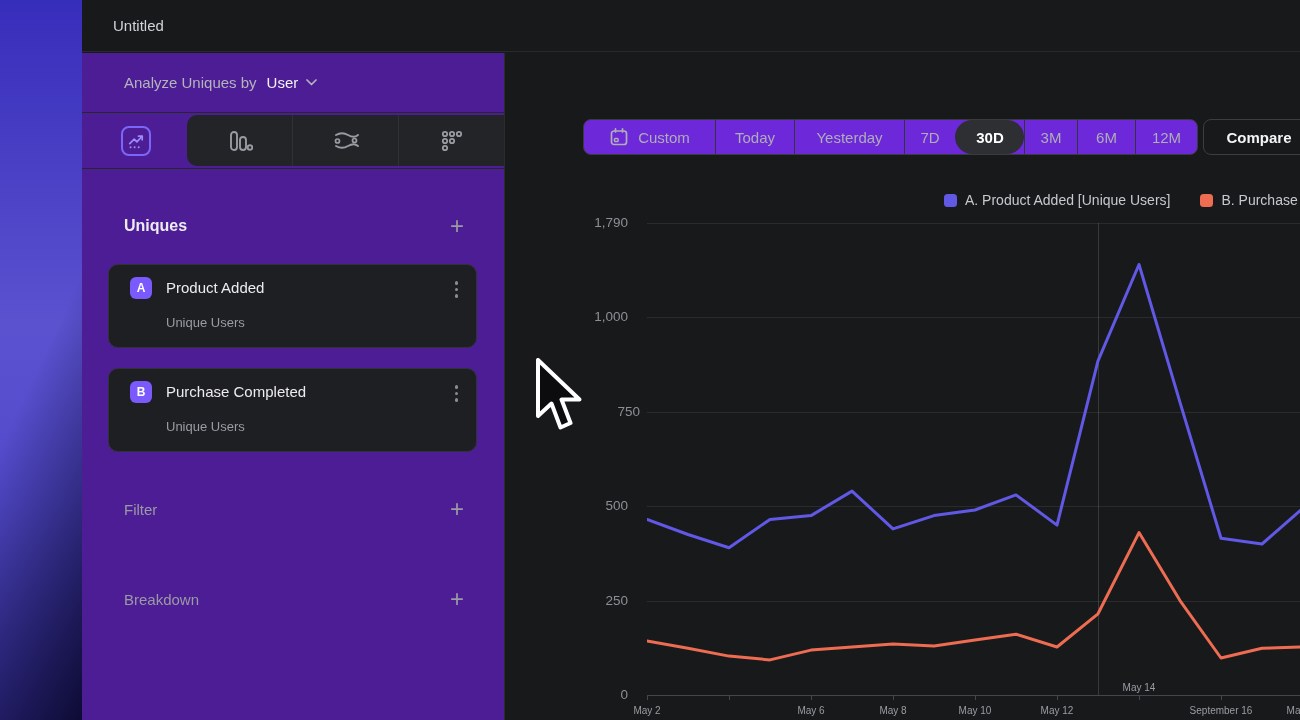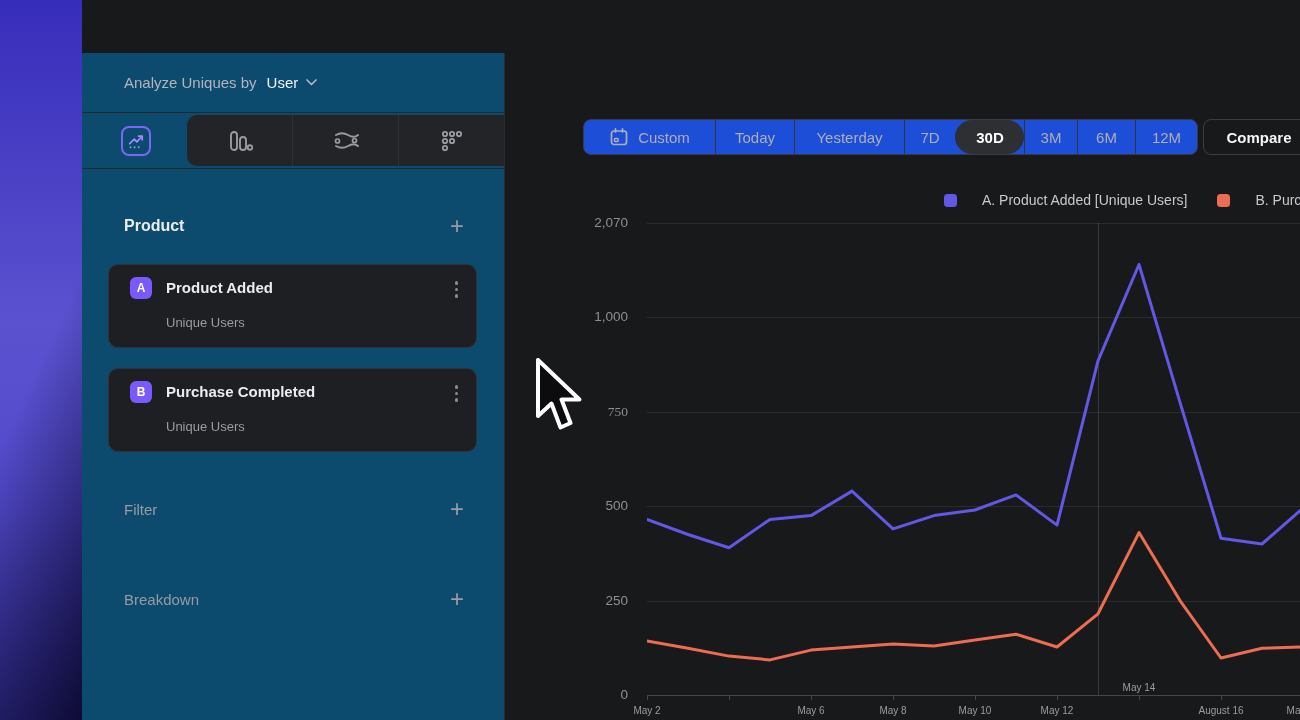--- a/index.html
+++ b/index.html
@@ -7,21 +7,21 @@
        font-family:"Liberation Sans",sans-serif;-webkit-font-smoothing:antialiased;}
   
   .gradient-strip{position:absolute;left:0;top:0;width:82px;height:720px;
     background:linear-gradient(115deg, rgba(0,0,0,0) 50%, rgba(8,6,40,.9) 100%),
                linear-gradient(180deg,#372dbb 0%,#5a52cf 45%,#5149ca 70%,#3e37a8 100%);}
   
   .topbar{position:absolute;left:82px;top:0;width:1218px;height:52px;
     border-bottom:1px solid #292a2e;display:flex;align-items:center;padding-left:31px;box-sizing:border-box;}
   .topbar .title{font-size:15px;font-weight:500;color:#d2d2d7;}
   
-  .sidebar{position:absolute;left:82px;top:53px;width:422px;bottom:0;background:#0c4a6e;
+  .sidebar{position:absolute;left:82px;top:53px;width:422px;bottom:0;background:#4c1d95;
     border-right:1px solid #2b2c30;}
   .analyze-row{height:60px;border-bottom:1px solid #26272b;display:flex;align-items:center;
     padding-left:42px;box-sizing:border-box;}
   .analyze-row .lbl{font-size:15px;color:#b4b4bb;}
   .analyze-row .val{font-size:15px;color:#f2f2f5;font-weight:400;margin-left:10px;}
   .analyze-row .chev{margin-left:8px;display:flex;}
   .tabs-row{position:relative;height:55px;border-bottom:1px solid #26272b;}
   .tab-selected{position:absolute;left:39px;top:13px;width:30px;height:30px;border:2px solid #7b66fb;
     border-radius:8px;box-sizing:border-box;display:flex;align-items:center;justify-content:center;cursor:pointer;}
   .tab-strip{position:absolute;left:105px;top:2px;right:0;height:51px;background:#232427;
@@ -29,57 +29,60 @@
   .tab-cell{flex:1;display:flex;align-items:center;justify-content:center;cursor:pointer;}
   .tab-cell + .tab-cell{border-left:1px solid #303136;}
   .section-header{position:absolute;left:42px;right:40px;display:flex;align-items:center;justify-content:space-between;}
   .section-header .t{font-size:16px;font-weight:600;color:#ececf0;}
   .section-header .t.dim{color:#9b9ba3;font-weight:500;font-size:15px;}
   .plus{font-size:24px;font-weight:200;color:#9b9ba3;line-height:20px;cursor:pointer;}
   .metric-card{position:absolute;left:26px;width:369px;height:84px;background:#1e1f23;
     border:1px solid #313238;border-radius:10px;box-sizing:border-box;}
   .chip{position:absolute;left:21px;top:12px;width:22px;height:22px;border-radius:6px;background:#7a5afc;
     color:#fff;font-size:12px;font-weight:700;display:flex;align-items:center;justify-content:center;}
-  .card-title{position:absolute;left:57px;top:14px;font-size:15px;font-weight:700;color:#ececf0;}
+  .card-title{position:absolute;left:57px;top:14px;font-size:15px;font-weight:400;color:#ececf0;}
   .card-sub{position:absolute;left:57px;top:50px;font-size:13px;color:#9b9ba3;}
   .kebab{position:absolute;right:18px;top:16px;display:flex;flex-direction:column;gap:3px;cursor:pointer;}
   .kebab i{width:3.5px;height:3.5px;border-radius:50%;background:#8b8b93;}
   
   .main{position:absolute;left:505px;top:53px;right:0;bottom:0;}
-  .range-control{position:absolute;left:78px;top:66px;height:36px;display:flex;background:#1d4ed8;
+  .range-control{position:absolute;left:78px;top:66px;height:36px;display:flex;background:#6d28d9;
     border:1px solid #3a3b40;border-radius:8px;box-sizing:border-box;align-items:stretch;}
   .seg{display:flex;align-items:center;justify-content:center;font-size:15px;color:#aeaeb5;cursor:pointer;}
   .seg + .seg{border-left:1px solid #333439;}
   .seg.selected{background:#2e2f33;color:#fff;font-weight:700;border-radius:17px;border-left-color:transparent;}
   .seg .cal{margin-right:9px;display:flex;}
   .w0{width:131px}.w1{width:78px}.w2{width:109px}.w3{width:50px}.w4{width:68px}.w5{width:52px}.w6{width:57px}.w7{width:61px}
   .compare-btn{position:absolute;left:698px;top:66px;width:112px;height:36px;border:1px solid #3c3d42;
     border-radius:8px;box-sizing:border-box;display:flex;align-items:center;justify-content:center;
     font-size:15px;font-weight:700;color:#f5f5f7;cursor:pointer;}
   .legend{position:absolute;left:439px;top:139px;display:flex;gap:30px;white-space:nowrap;}
-  .legend-item{display:flex;align-items:center;gap:25px;}
+  .legend-item{display:flex;align-items:center;gap:8px;}
   .swatch{width:13px;height:13px;border-radius:3.5px;}
   .legend-item .lt{font-size:14px;color:#c8c8ce;}
   .gridline{position:absolute;height:1px;background:rgba(255,255,255,0.08);}
   .vline{position:absolute;width:1px;background:rgba(255,255,255,0.14);}
   .ytick{position:absolute;width:60px;text-align:right;font-size:13.5px;color:#8e8f95;}
   .xaxis{position:absolute;height:1px;background:#45464b;}
   .xtickmark{position:absolute;width:1px;height:4px;background:#45464b;}
   .xtick{position:absolute;transform:translateX(-50%);font-size:10px;color:#9b9ca2;white-space:nowrap;}
   .chart-svg{position:absolute;}
   .cursor{position:absolute;left:535px;top:358px;pointer-events:none;}
   svg.icon{display:block;}
 </style>
 </head>
 <body>
 
 <div id="app">
 
   <div class="gradient-strip"></div>
 
+  <div class="topbar">
+    <span class="title">Untitled</span>
+  </div>
 
   <div class="sidebar">
 
     <div class="analyze-row">
       <span class="lbl">Analyze Uniques by</span>
       <span class="val">User</span>
       <span class="chev">
         <svg class="icon" width="11" height="7" viewBox="0 0 11 7">
             <polyline points="1,1 5.5,5.5 10,1" fill="none" stroke="#b4b4bb" stroke-width="1.7" stroke-linecap="round" stroke-linejoin="round"></polyline>
           </svg>
@@ -119,21 +122,21 @@
             <circle cx="20" cy="6" r="2.2" fill="none" stroke="#9a9aa2" stroke-width="1.8"></circle>
             <circle cx="6" cy="13" r="2.2" fill="none" stroke="#9a9aa2" stroke-width="1.8"></circle>
             <circle cx="13" cy="13" r="2.2" fill="none" stroke="#9a9aa2" stroke-width="1.8"></circle>
             <circle cx="6" cy="20" r="2.2" fill="none" stroke="#9a9aa2" stroke-width="1.8"></circle>
           </svg>
         </div>
       </div>
     </div>
 
     <div class="section-header" style="top:163px;">
-      <span class="t">Product</span>
+      <span class="t">Uniques</span>
       <span class="plus">+</span>
     </div>
 
     <div class="metric-card" style="top:211px;">
       <span class="chip">A</span>
       <span class="card-title">Product Added</span>
       <span class="card-sub">Unique Users</span>
       <span class="kebab">
           <i></i>
           <i></i>
@@ -214,43 +217,43 @@
       </div>
     </div>
 
     <div id="plot" style="position:absolute;left:0;top:0;right:0;bottom:0;">
         <div class="ytick" style="left: 63px; top: 634px;">0</div>
         <div class="gridline" style="left: 142px; top: 547.6px; width: 662px;"></div>
         <div class="ytick" style="left: 63px; top: 539.6px;">250</div>
         <div class="gridline" style="left: 142px; top: 453.2px; width: 662px;"></div>
         <div class="ytick" style="left: 63px; top: 445.2px;">500</div>
         <div class="gridline" style="left: 142px; top: 358.8px; width: 662px;"></div>
-        <div class="ytick" style="left: 63px; top: 350.8px; font-family: Liberation Serif, serif;">750</div>
+        <div class="ytick" style="left: 75px; top: 350.8px;">750</div>
         <div class="gridline" style="left: 142px; top: 264.4px; width: 662px;"></div>
         <div class="ytick" style="left: 63px; top: 256.4px;">1,000</div>
         <div class="gridline" style="left: 142px; top: 170px; width: 662px;"></div>
-        <div class="ytick" style="left: 63px; top: 162px;">2,070</div>
+        <div class="ytick" style="left: 63px; top: 162px;">1,790</div>
         <div class="vline" style="left: 593px; top: 170px; height: 472px;"></div>
         <div class="xaxis" style="left: 142px; top: 642px; width: 662px;"></div>
         <div class="xtickmark" style="left: 142px; top: 643px;"></div>
         <div class="xtick" style="left: 142px; top: 652px;">May 2</div>
         <div class="xtickmark" style="left: 224px; top: 643px;"></div>
         <div class="xtick" style="left: 224px; top: 679px;">May 4</div>
         <div class="xtickmark" style="left: 306px; top: 643px;"></div>
         <div class="xtick" style="left: 306px; top: 652px;">May 6</div>
         <div class="xtickmark" style="left: 388px; top: 643px;"></div>
         <div class="xtick" style="left: 388px; top: 652px;">May 8</div>
         <div class="xtickmark" style="left: 470px; top: 643px;"></div>
         <div class="xtick" style="left: 470px; top: 652px;">May 10</div>
         <div class="xtickmark" style="left: 552px; top: 643px;"></div>
         <div class="xtick" style="left: 552px; top: 652px;">May 12</div>
         <div class="xtickmark" style="left: 634px; top: 643px;"></div>
         <div class="xtick" style="left: 634px; top: 629px;">May 14</div>
         <div class="xtickmark" style="left: 716px; top: 643px;"></div>
-        <div class="xtick" style="left: 716px; top: 652px;">August 16</div>
+        <div class="xtick" style="left: 716px; top: 652px;">September 16</div>
         <div class="xtick" style="left: 798px; top: 652px;">May 18</div>
         <svg class="chart-svg" width="662" height="472" viewBox="0 0 662 472" style="left: 142px; top: 170px;">
           <polyline points="0,296.4 41,311.5 82,324.7 123,296.4 164,292.6 205,268.1 246,305.9 287,292.6 328,287.0 369,271.9 410,302.1 451,137.8 492,41.5 533,179.4 574,315.3 615,321.0 656,285.1" fill="none" stroke="#6158e6" stroke-width="3" stroke-linejoin="round" stroke-linecap="round"></polyline>
           <polyline points="0,418.0 41,425.2 82,433.1 123,436.9 164,427.1 205,424.0 246,421.0 287,422.9 328,416.9 369,411.2 410,424.0 451,390.8 492,309.6 533,377.6 574,435.0 615,425.2 656,424.0" fill="none" stroke="#ee6c52" stroke-width="3" stroke-linejoin="round" stroke-linecap="round"></polyline>
         </svg>
       </div>
 
   </div>
 
   <svg class="cursor" width="50" height="80" viewBox="0 0 50 80">

